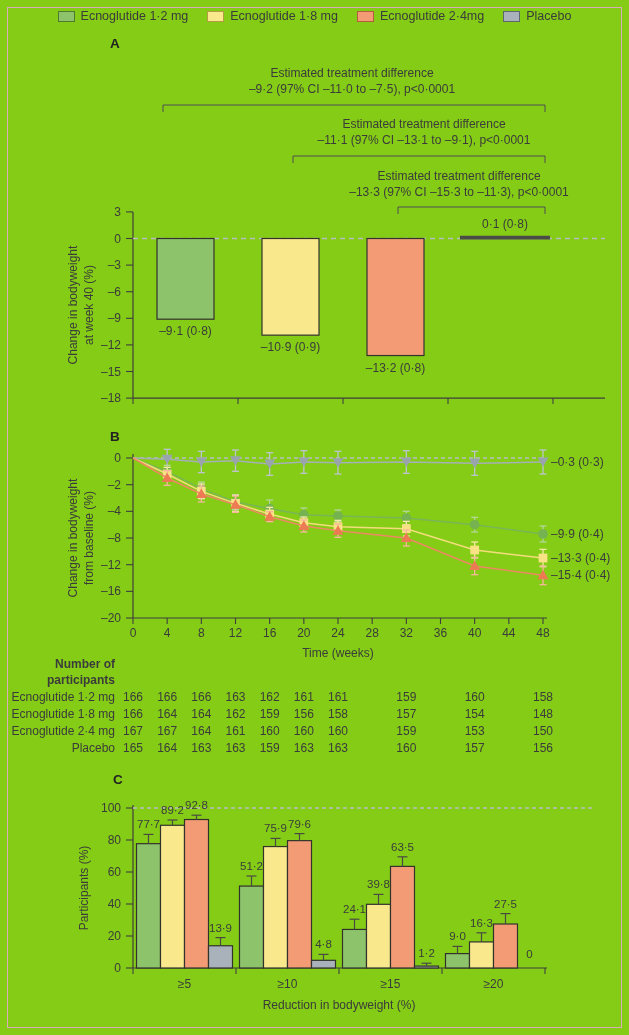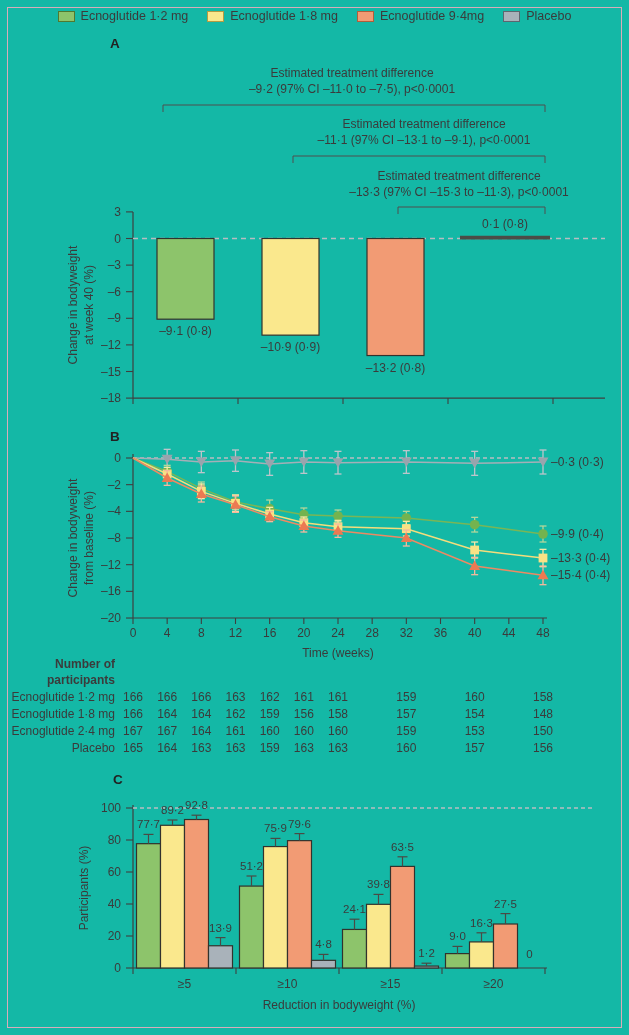--- a/index.html
+++ b/index.html
@@ -1,16 +1,16 @@
 <!DOCTYPE html>
 <html><head>
 <meta charset="utf-8">
 <style>
   html,body{margin:0;padding:0;background:#ffffff;}
-  .page{position:relative;width:629px;height:1035px;background:#14b8a6;overflow:hidden;
+  .page{position:relative;width:629px;height:1035px;background:#84cc16;overflow:hidden;
         font-family:"Liberation Sans",sans-serif;}
   .frame{position:absolute;inset:7px;border:1.2px solid #d9acb9;pointer-events:none;}
   .legend{position:absolute;top:9px;left:0;right:0;display:flex;justify-content:center;
           gap:19px;align-items:center;}
   .legend-item{display:flex;align-items:center;gap:6px;font-size:12.5px;color:#3b3b3b;}
   .swatch{width:17px;height:11px;display:inline-block;border:1.2px solid #555;box-sizing:border-box;}
   .panel-letter{position:absolute;font-weight:bold;font-size:13.5px;color:#222222;}
   #chart-svg{position:absolute;left:0;top:0;}
   svg text{font-family:"Liberation Sans",sans-serif;}
 </style>
@@ -24,21 +24,21 @@
       <div class="legend-item">
         <span class="swatch" style="background: rgb(141, 196, 107); border-color: rgb(80, 121, 47);"></span>
         <span>Ecnoglutide 1·2 mg</span>
       </div>
       <div class="legend-item">
         <span class="swatch" style="background: rgb(250, 232, 141); border-color: rgb(179, 155, 67);"></span>
         <span>Ecnoglutide 1·8 mg</span>
       </div>
       <div class="legend-item">
         <span class="swatch" style="background: rgb(242, 155, 116); border-color: rgb(176, 94, 59);"></span>
-        <span>Ecnoglutide 9·4mg</span>
+        <span>Ecnoglutide 2·4mg</span>
       </div>
       <div class="legend-item">
         <span class="swatch" style="background: rgb(169, 178, 186); border-color: rgb(93, 102, 111);"></span>
         <span>Placebo</span>
       </div>
     </div>
 
   <div class="panel-letter" style="left:110px;top:36px;">A</div>
   <div class="panel-letter" style="left:110px;top:429px;">B</div>
   <div class="panel-letter" style="left:113px;top:772px;">C</div>

